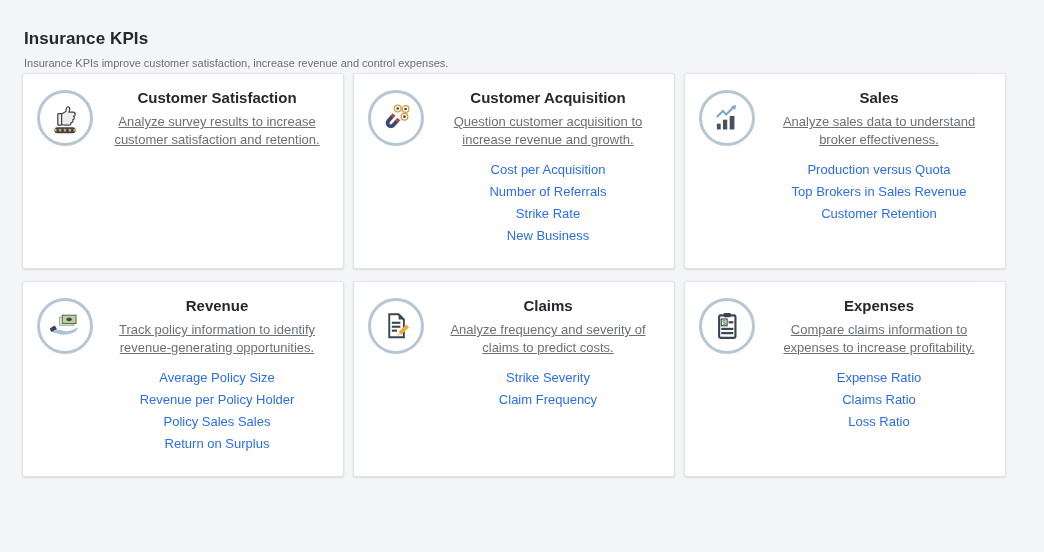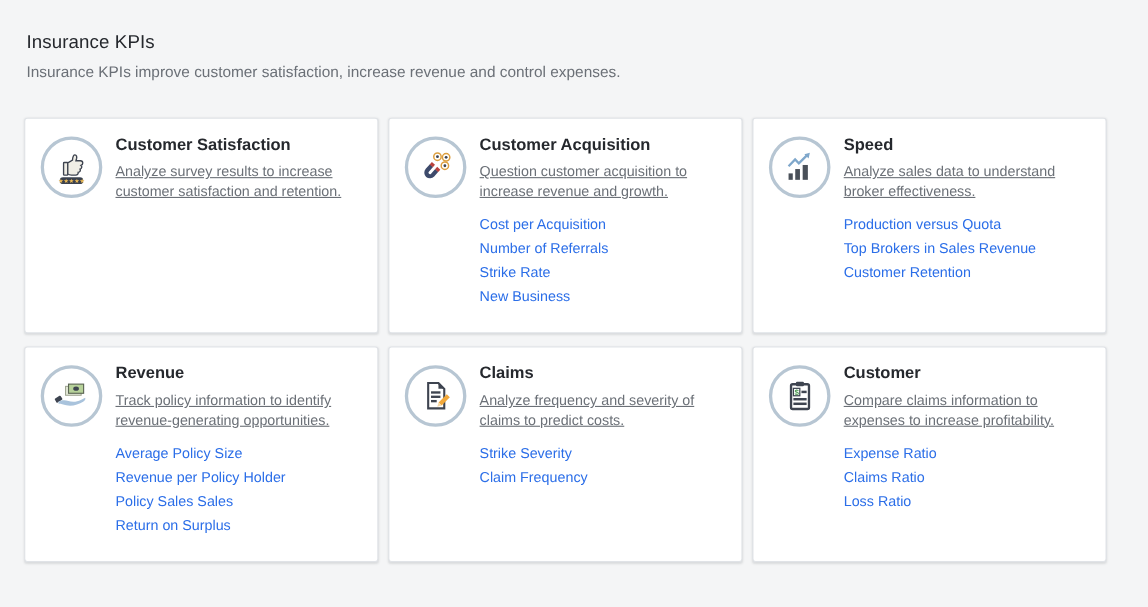--- a/index.html
+++ b/index.html
@@ -14,29 +14,29 @@
   }
   * { box-sizing: border-box; margin: 0; padding: 0; }
   html, body {
     width: 1044px; height: 552px;
     font-family: "Liberation Sans", sans-serif;
     background: var(--page-bg);
     overflow: hidden;
   }
   .page { padding: 29px 0 0 24px; }
   .page-title {
-    font-size: 17px; font-weight: 400;
+    font-size: 17px; font-weight: 700;
     color: var(--heading-color);
     letter-spacing: 0.1px;
     margin-bottom: 8px;
   }
   .page-subtitle {
-    font-size: 14px;
+    font-size: 11px;
     color: var(--text-color);
-    margin-bottom: 34px;
+    margin-bottom: 4px;
   }
   .cards {
     display: grid;
     grid-template-columns: repeat(3, 322px);
     column-gap: 9px;
     row-gap: 12px;
     margin-left: -2px;
   }
   .card {
     background: var(--card-bg);
@@ -52,21 +52,21 @@
   .icon-circle {
     flex: 0 0 auto;
     width: 56px; height: 56px;
     border: 3px solid var(--icon-ring);
     border-radius: 50%;
     background: #fff;
     display: flex; align-items: center; justify-content: center;
     margin-top: 1px;
   }
   .icon-circle svg { width: 36px; height: 36px; }
-  .card-content { flex: 1 1 auto; min-width: 0; padding-top: 0; }
+  .card-content { flex: 1 1 auto; min-width: 0; padding-top: 0; text-align: center; }
   .card-title {
     font-size: 15px; font-weight: 700;
     color: var(--heading-color);
     margin-bottom: 7px;
   }
   .card-desc {
     font-size: 13px; line-height: 17.5px;
     color: var(--text-color);
     margin-bottom: 15px;
     max-width: 228px;
@@ -141,21 +141,21 @@
       <div class="icon-circle">
         <svg viewBox="0 0 32 32">
           <rect x="7" y="21" width="3.4" height="5.2" fill="#4a5059"></rect>
           <rect x="12.4" y="17.5" width="3.8" height="8.7" fill="#4a5059"></rect>
           <rect x="18.4" y="14.2" width="4.2" height="12" fill="#4a5059"></rect>
           <polyline points="7,15.2 12.3,9.8 15.3,12.8 21.8,6.4" fill="none" stroke="#7fa7cb" stroke-width="1.9"></polyline>
           <polygon points="19.8,5.6 24.2,4.4 23.2,8.9" fill="#7fa7cb"></polygon>
         </svg>
       </div>
       <div class="card-content">
-        <div class="card-title">Speed</div>
+        <div class="card-title">Sales</div>
         <div class="card-desc">Analyze sales data to understand broker effectiveness.</div>
         <div class="card-links">
           <a>Production versus Quota</a>
           <a>Top Brokers in Sales Revenue</a>
           <a>Customer Retention</a>
         </div>
       </div>
     </div>
 
     <div class="card">
@@ -212,21 +212,21 @@
           <rect x="9" y="6.5" width="14.5" height="20" rx="1.3" fill="#ffffff" stroke="#3e4450" stroke-width="1.9"></rect>
           <rect x="13" y="4.4" width="6.4" height="3.8" rx="0.9" fill="#3e4450"></rect>
           <rect x="10.9" y="9.8" width="5.2" height="6" fill="none" stroke="#3e4450" stroke-width="1"></rect>
           <text x="13.5" y="14.9" font-size="6.4" font-weight="bold" text-anchor="middle" fill="#4f9d55" font-family="'Liberation Sans', sans-serif">$</text>
           <rect x="17.4" y="11.7" width="4.2" height="2" fill="#3e4450"></rect>
           <rect x="10.9" y="17.6" width="10.7" height="2" fill="#3e4450"></rect>
           <rect x="10.9" y="21.3" width="10.7" height="2" fill="#3e4450"></rect>
         </svg>
       </div>
       <div class="card-content">
-        <div class="card-title">Customer</div>
+        <div class="card-title">Expenses</div>
         <div class="card-desc">Compare claims information to expenses to increase profitability.</div>
         <div class="card-links">
           <a>Expense Ratio</a>
           <a>Claims Ratio</a>
           <a>Loss Ratio</a>
         </div>
       </div>
     </div>
 
   </div>

